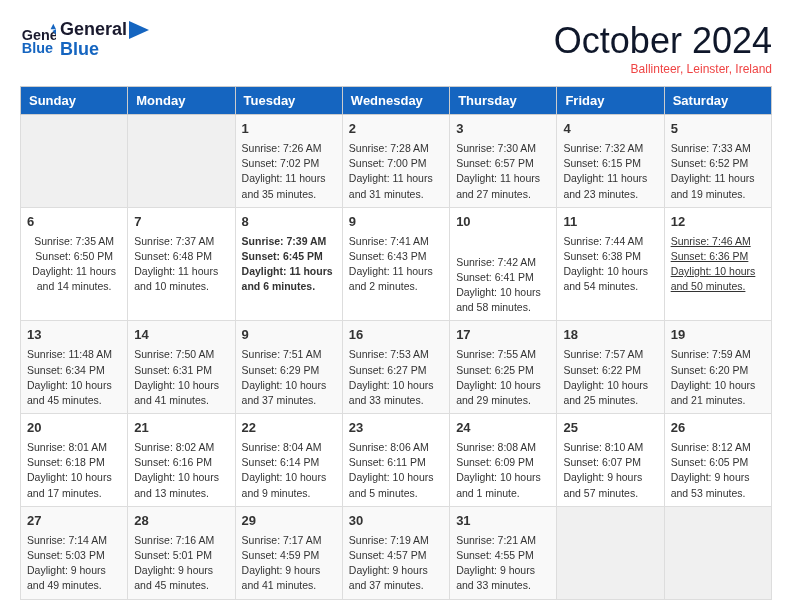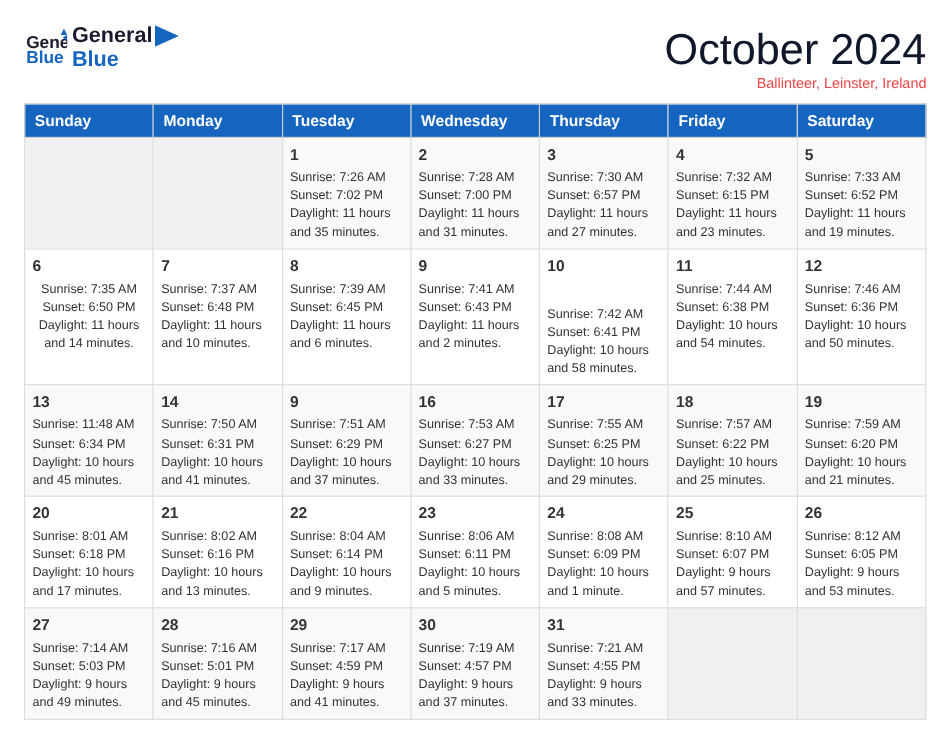--- a/index.html
+++ b/index.html
@@ -169,21 +169,21 @@
 Daylight: 11 hours and 14 minutes.</div>
         </td>
         <td>
           <span class="day-number">7</span>
           <div class="day-info" style="white-space: pre-line;">Sunrise: 7:37 AM
 Sunset: 6:48 PM
 Daylight: 11 hours and 10 minutes.</div>
         </td>
         <td>
           <span class="day-number">8</span>
-          <div class="day-info" style="white-space: pre-line;">Sunrise: 7:39 AM
+          <div class="day-info" style="white-space: pre-line; font-weight: bold;">Sunrise: 7:39 AM
 Sunset: 6:45 PM
 Daylight: 11 hours and 6 minutes.</div>
         </td>
         <td>
           <span class="day-number">9</span>
           <div class="day-info" style="white-space: pre-line;">Sunrise: 7:41 AM
 Sunset: 6:43 PM
 Daylight: 11 hours and 2 minutes.</div>
         </td>
         <td>
@@ -193,21 +193,21 @@
 Daylight: 10 hours and 58 minutes.</div>
         </td>
         <td>
           <span class="day-number">11</span>
           <div class="day-info" style="white-space: pre-line;">Sunrise: 7:44 AM
 Sunset: 6:38 PM
 Daylight: 10 hours and 54 minutes.</div>
         </td>
         <td>
           <span class="day-number">12</span>
-          <div class="day-info" style="white-space: pre-line;">Sunrise: 7:46 AM
+          <div class="day-info" style="white-space: pre-line; text-decoration: underline;">Sunrise: 7:46 AM
 Sunset: 6:36 PM
 Daylight: 10 hours and 50 minutes.</div>
         </td>
       </tr>
       <tr>
         <td>
           <span class="day-number">13</span>
           <div class="day-info" style="white-space: pre-line;">Sunrise: 11:48 AM
 Sunset: 6:34 PM
 Daylight: 10 hours and 45 minutes.</div>

